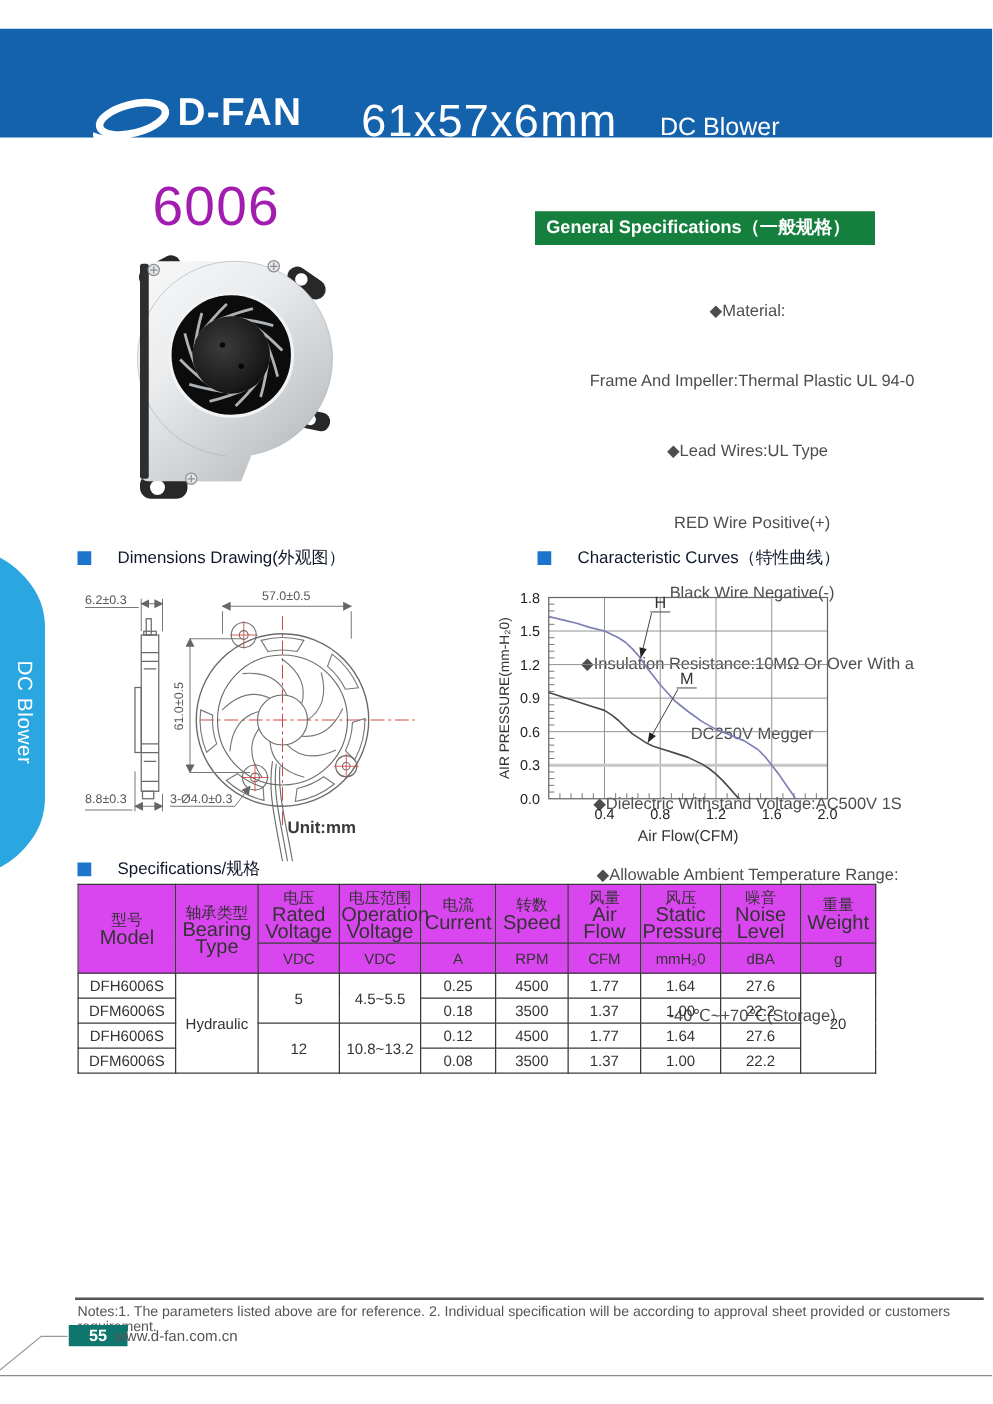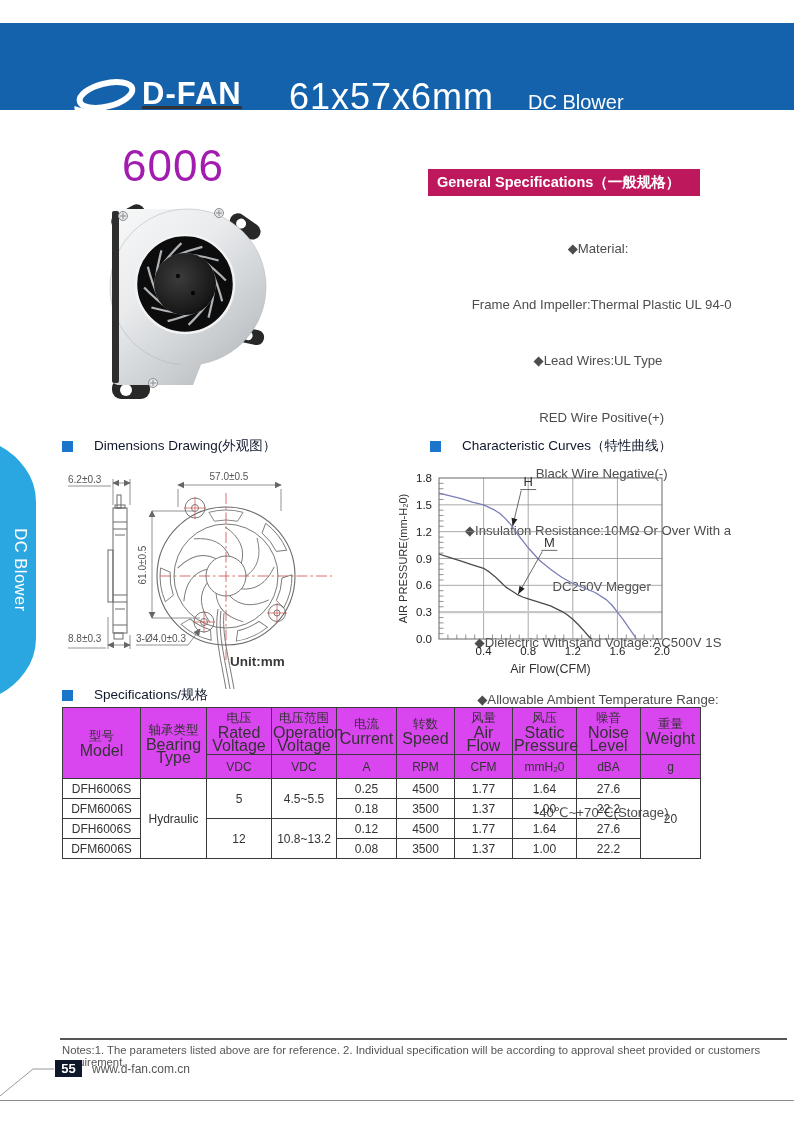--- a/index.html
+++ b/index.html
@@ -1,49 +1,49 @@
 <!DOCTYPE html>
 <html><head>
 <meta charset="utf-8">
 <style>
   html,body{margin:0;padding:0;background:#ffffff;}
   #page{position:relative;width:794px;height:1123px;background:#fff;overflow:hidden;
         font-family:"Liberation Sans","DejaVu Sans",sans-serif;color:#333;}
   .abs{position:absolute;}
   
   .topbar{left:0;top:23px;width:794px;height:87px;background:#1562ac;}
-  .logo-wrap{left:72px;top:49px;display:flex;align-items:center;text-decoration:underline;}
+  .logo-wrap{left:72px;top:49px;display:flex;}
   .logo-text{color:#fff;font-size:31px;font-weight:bold;letter-spacing:1px;margin-left:2px;}
   .hdr-title{left:289px;top:53px;color:#fff;font-size:36px;letter-spacing:1px;}
   .hdr-sub{left:528px;top:68px;color:#fff;font-size:20px;}
   
   .side-tab{left:0;top:446px;width:44px;height:248px;}
   
   .model-no{left:122px;top:141px;font-size:44px;color:#a21caf;letter-spacing:1px;}
   
-  .gs-bar{left:428px;top:169px;width:272px;height:27px;background:#be185d;color:#fff;
+  .gs-bar{left:428px;top:169px;width:272px;height:27px;background:#15803d;color:#fff;
           font-size:14.5px;font-weight:600;line-height:27px;padding-left:9px;box-sizing:border-box;}
   .gs-list{left:428px;top:202px;width:340px;font-size:13.2px;color:#4d4d4d;line-height:18.8px;white-space:pre;text-align:center;}
   
   .sec-hd{font-size:13.5px;color:#0f172a;display:flex;align-items:center;gap:21px;}
   .sq{width:11px;height:11px;background:#1b76cb;display:inline-block;flex:0 0 auto;}
   
   table.spec{position:absolute;left:62px;top:707px;border-collapse:collapse;table-layout:fixed;
              width:638px;font-size:12px;color:#333;}
   table.spec td{border:1px solid #3a3a3a;text-align:center;padding:0 1px;}
   table.spec .hd{background:#d946ef;}
   .cn{font-size:12.5px;line-height:15px;}
   .en{font-size:16px;line-height:13px;}
   .rowA td{height:46px;}
   .rowB td{height:23px;}
   .drow td{height:19px;}
   
   .fline1{left:60px;top:1038px;width:727px;height:2px;background:#555;}
   .fnotes{left:62px;top:1044px;width:726px;font-size:11.3px;color:#555;}
-  .pagebadge{left:55px;top:1060px;width:27px;height:17px;background:#0f172a;color:#fff;
+  .pagebadge{left:55px;top:1060px;width:47px;height:17px;background:#0f766e;color:#fff;
              font-size:13px;font-weight:bold;text-align:center;line-height:17px;}
   .website{left:92px;top:1062px;font-size:12px;color:#555;}
   .fline2{left:0;top:1100px;width:794px;height:1px;background:#8a8a8a;}
   svg text{font-family:"Liberation Sans","DejaVu Sans",sans-serif;}
 </style>
 </head>
 <body>
 
 <div id="page">
 

